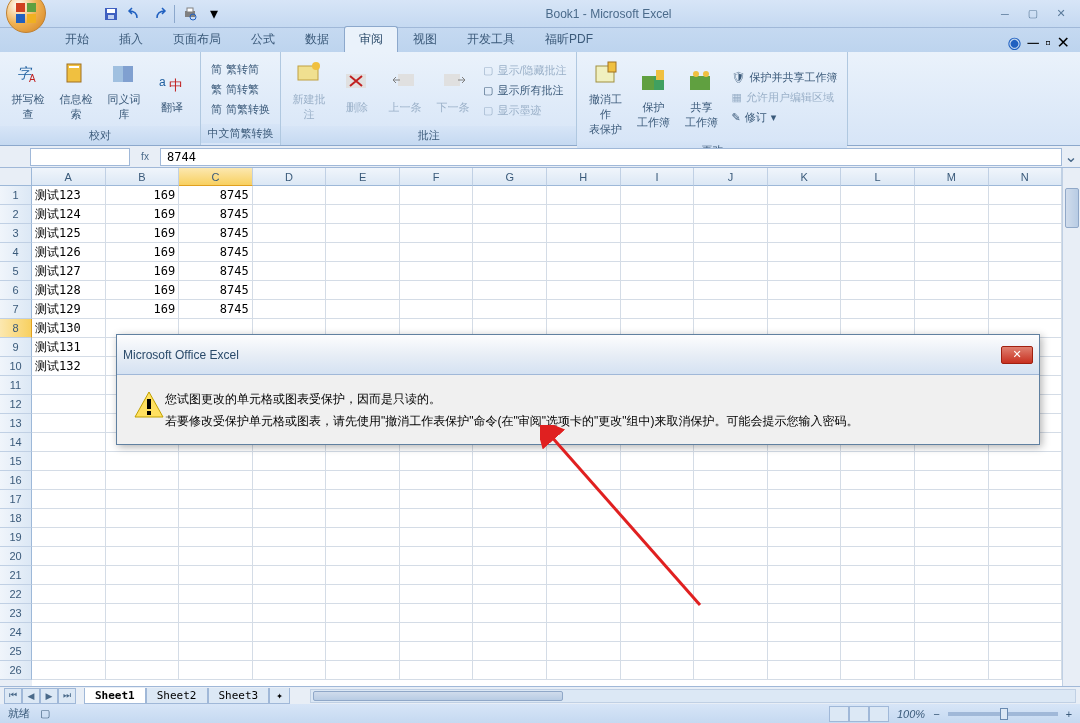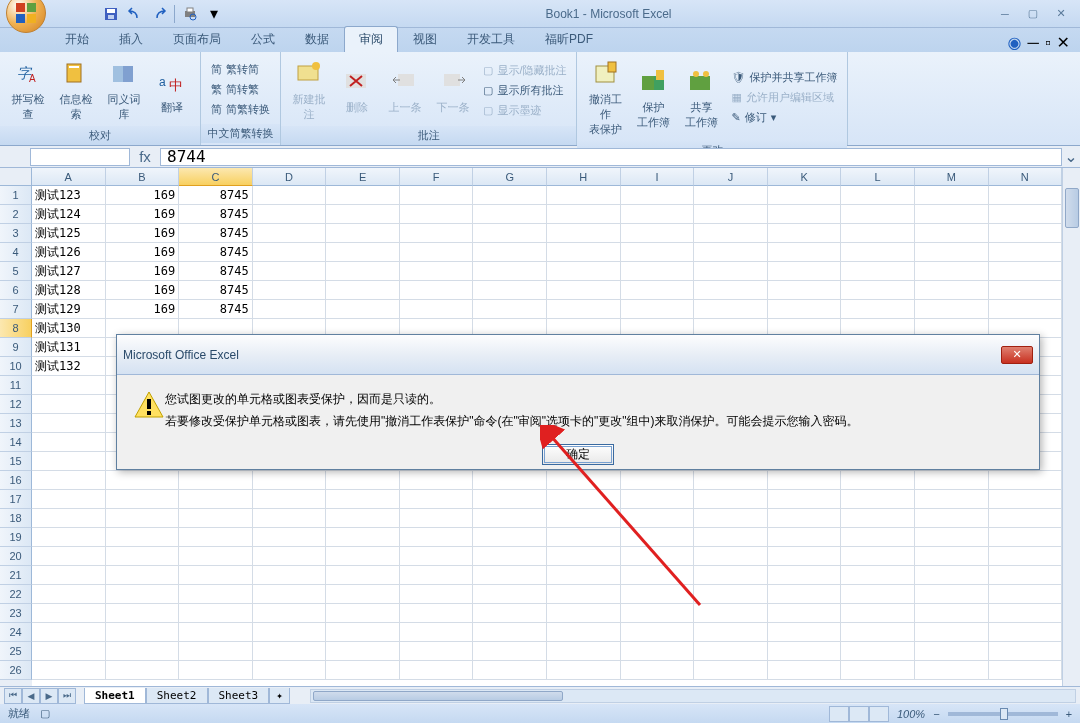--- a/index.html
+++ b/index.html
@@ -30,22 +30,22 @@
 .btn-large { width: 44px; display: flex; flex-direction: column; align-items: center; gap: 2px; padding: 4px 2px; cursor: pointer; font-size: 11px; color: #3b5a7a; text-align:center; }
 .btn-large.disabled, .btn-small.disabled { color: #9ab0c8; cursor: default; }
 .btn-large .icon { width: 32px; height: 32px; display: flex; align-items: center; justify-content: center; }
 .btn-small { display: flex; align-items: center; gap: 4px; padding: 2px 4px; font-size: 11px; color: #3b5a7a; cursor: pointer; }
 .btn-col { display: flex; flex-direction: column; gap: 1px; }
 
 
 .namebar { height: 22px; background: #e8eef6; border-bottom: 1px solid #a0b8d8; display: flex; align-items: center; }
 .namebox { width: 100px; height: 18px; background: #fff; border: 1px solid #a0b8d8; margin-left: 30px; font-size: 11px; padding: 0 4px; display: flex; align-items: center; justify-content: center; }
 .fx-btns { display: flex; gap: 2px; margin: 0 6px; }
-.fx-icon { width: 18px; height: 18px; display: flex; align-items: center; justify-content: center; font-size: 15px; color: #4a6a8a; }
-.formula-input { flex: 1; height: 18px; background: #fff; border: 1px solid #a0b8d8; font-size: 16px; padding: 0 6px; font-family: monospace; }
+.fx-icon { width: 18px; height: 18px; display: flex; align-items: center; justify-content: center; font-size: 10px; color: #4a6a8a; }
+.formula-input { flex: 1; height: 18px; background: #fff; border: 1px solid #a0b8d8; font-size: 12px; padding: 0 6px; font-family: monospace; }
 
 
 .grid-area { position: relative; height: 518px; display: flex; }
 .corner { position: absolute; left: 0; top: 0; width: 32px; height: 18px; background: #e8eef6; border-right: 1px solid #9db8d8; border-bottom: 1px solid #9db8d8; }
 .col-headers { position: absolute; left: 32px; top: 0; right: 18px; height: 18px; display: flex; background: #e8eef6; }
 .col-h { width: 74px; border-right: 1px solid #c0d0e4; border-bottom: 1px solid #9db8d8; text-align: center; font-size: 11px; color: #3a5a7a; line-height: 18px; background: linear-gradient(#f0f5fb, #dce8f5); }
 .col-h.sel { background: linear-gradient(#fce8b0, #f8d060); border-bottom-color: #e0a020; }
 .row-headers { position: absolute; left: 0; top: 18px; width: 32px; bottom: 0; background: #e8eef6; }
 .row-h { height: 19px; border-bottom: 1px solid #c0d0e4; border-right: 1px solid #9db8d8; text-align: center; font-size: 11px; color: #3a5a7a; line-height: 19px; background: linear-gradient(90deg, #f0f5fb, #dce8f5); }
 .row-h.sel { background: linear-gradient(90deg, #fce8b0, #f8d060); border-right-color: #e0a020; }
@@ -844,23 +844,20 @@
           <path d="M16 3 L30 28 L2 28 Z" fill="#ffe060" stroke="#c0a000" stroke-width="1"></path>
           <rect x="14" y="10" width="4" height="10" fill="#000"></rect>
           <rect x="14" y="22" width="4" height="4" fill="#000"></rect>
         </svg>
     </div>
     <div class="dlg-text">
       <p>您试图更改的单元格或图表受保护，因而是只读的。</p>
       <p>若要修改受保护单元格或图表，请先使用"撤消工作表保护"命令(在"审阅"选项卡的"更改"组中)来取消保护。可能会提示您输入密码。</p>
     </div>
   </div>
-  <div class="dlg-btns">
-    <button class="dlg-btn">确定</button>
-  </div>
 </div>
 
 <svg class="arrow" width="200" height="200">
   <defs>
       <marker id="ah" markerWidth="10" markerHeight="10" refX="2" refY="5" orient="auto">
         <path d="M0 0 L10 5 L0 10 Z" fill="#e02020"></path>
       </marker>
     </defs>
   <line x1="160" y1="180" x2="10" y2="10" stroke="#e02020" stroke-width="3" marker-end="url(#ah)"></line>
 </svg>

